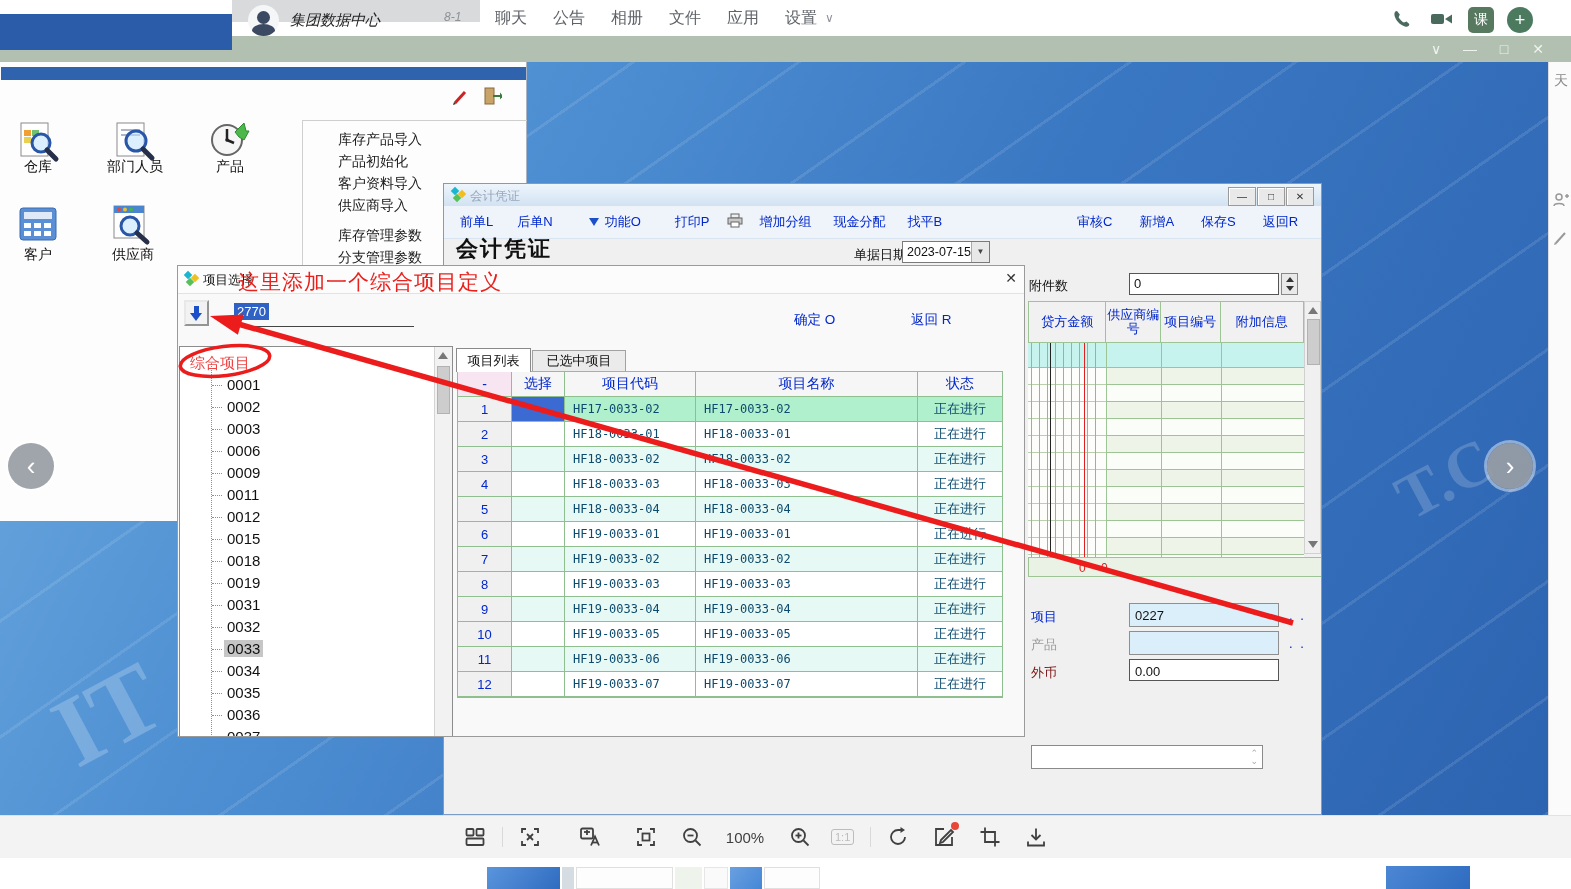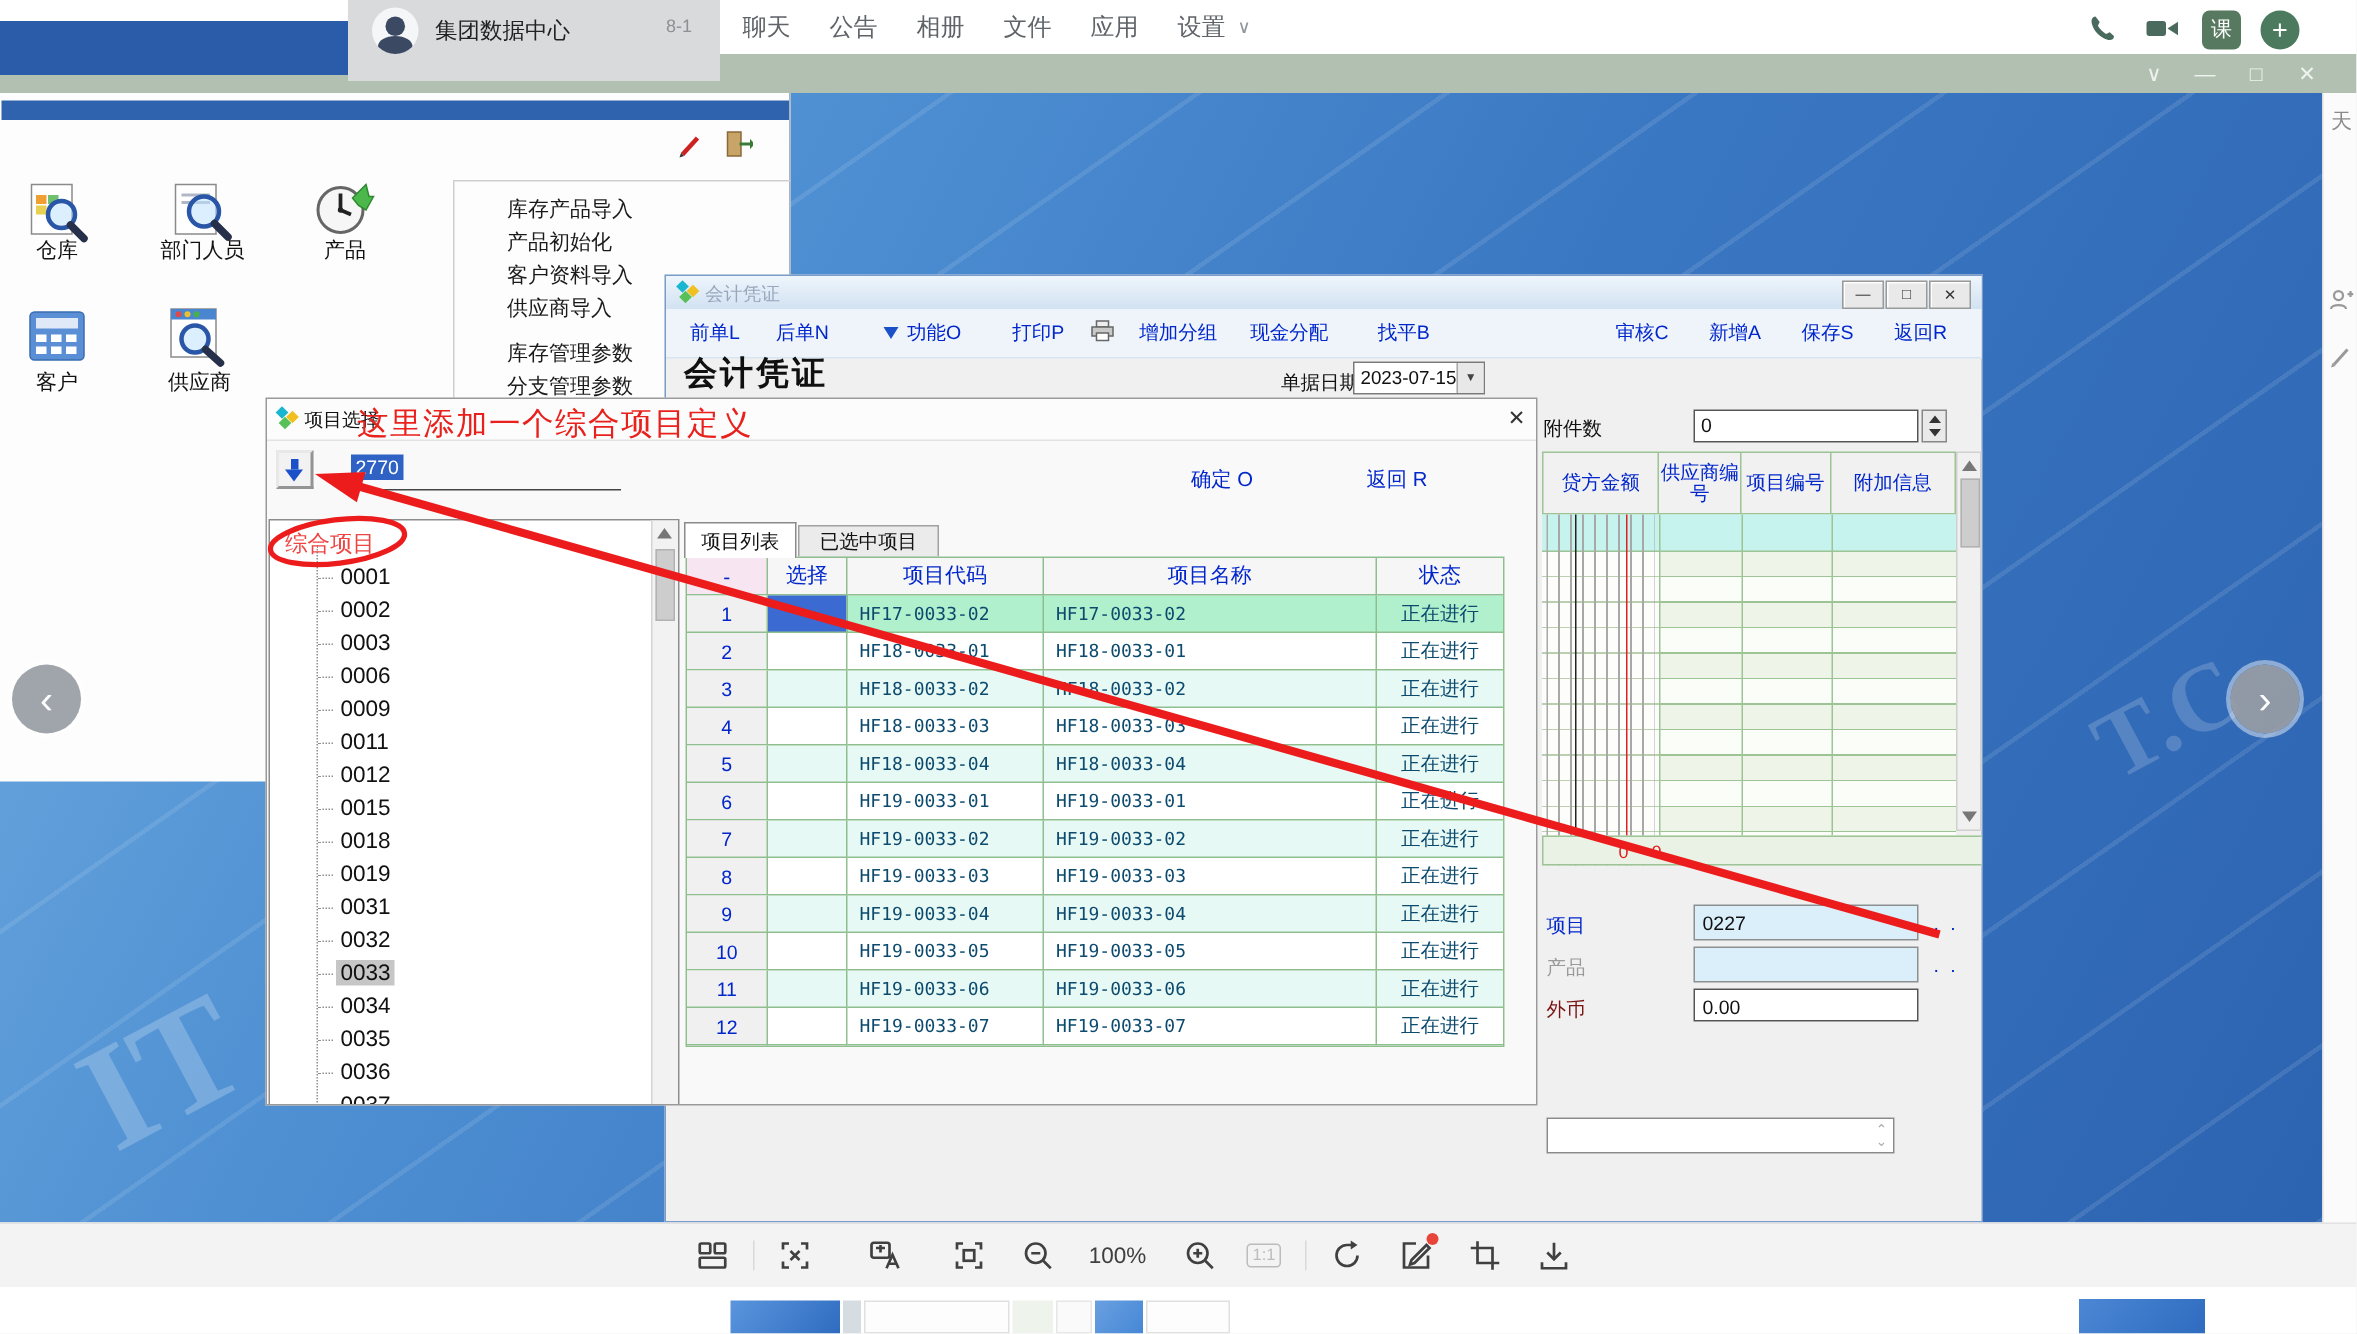--- a/index.html
+++ b/index.html
@@ -1,21 +1,21 @@
 <!DOCTYPE html>
 <html><head>
 <meta charset="utf-8">
 <style>
   html,body{margin:0;padding:0;}
   body{width:1571px;height:889px;overflow:hidden;position:relative;background:#fff;
        font-family:"Liberation Sans",sans-serif;-webkit-font-smoothing:antialiased;}
   
   .top-strip{position:absolute;left:0;top:0;width:1571px;height:36px;background:#fff;z-index:5;}
   .blue-bar{position:absolute;left:0;top:14px;width:232px;height:36px;background:#2a5caa;z-index:6;}
-  .chat-panel{position:absolute;left:232px;top:0;width:248px;height:54px;background:#d8dadc;z-index:6;}
+  .chat-panel{position:absolute;left:232px;top:0;width:248px;height:22px;background:#d8dadc;z-index:6;font-style:italic;}
   .avatar{position:absolute;left:16px;top:5px;width:31px;height:31px;border-radius:50%;background:#f5f6f7;overflow:hidden;}
   .avatar .head{position:absolute;left:9px;top:6px;width:13px;height:13px;border-radius:50%;background:#3c4963;}
   .avatar .body{position:absolute;left:4px;top:19px;width:23px;height:14px;border-radius:50% 50% 0 0;background:#3c4963;}
   .chat-title{position:absolute;left:58px;top:11px;font-size:15px;color:#222;}
   .chat-badge{position:absolute;left:212px;top:10px;font-size:12px;color:#8d9095;}
   .chat-tabs{position:absolute;left:495px;top:0;height:36px;display:flex;gap:26px;align-items:center;
              font-size:16px;color:#5f6368;z-index:6;}
   .chat-tab{cursor:default;}
   .tab-caret{margin-left:-18px;font-size:12px;color:#909399;}
   .top-icons{position:absolute;left:1390px;top:5px;height:30px;display:flex;gap:13px;align-items:center;z-index:6;}
@@ -355,21 +355,21 @@
       <span style="margin-left:34px;">打印P</span>
       <span style="margin-left:18px;">
         <svg width="16" height="15" viewBox="0 0 16 15">
             <rect x="4" y="1" width="8" height="4" fill="#eee" stroke="#666"></rect>
             <rect x="1" y="5" width="14" height="6" fill="#c9c9c9" stroke="#666"></rect>
             <rect x="4" y="9" width="8" height="5" fill="#fff" stroke="#666"></rect>
           </svg>
       </span>
       <span style="margin-left:16px;">增加分组</span>
       <span style="margin-left:22px;">现金分配</span>
-      <span style="margin-left:33px;">找平B</span>
+      <span style="margin-left:22px;">找平B</span>
     </div>
     <div class="vtb-right">
       <span>审核C</span>
       <span>新增A</span>
       <span>保存S</span>
       <span>返回R</span>
     </div>
   </div>
   <div class="v-heading">会计凭证</div>
   <span class="v-datelabel">单据日期</span>

